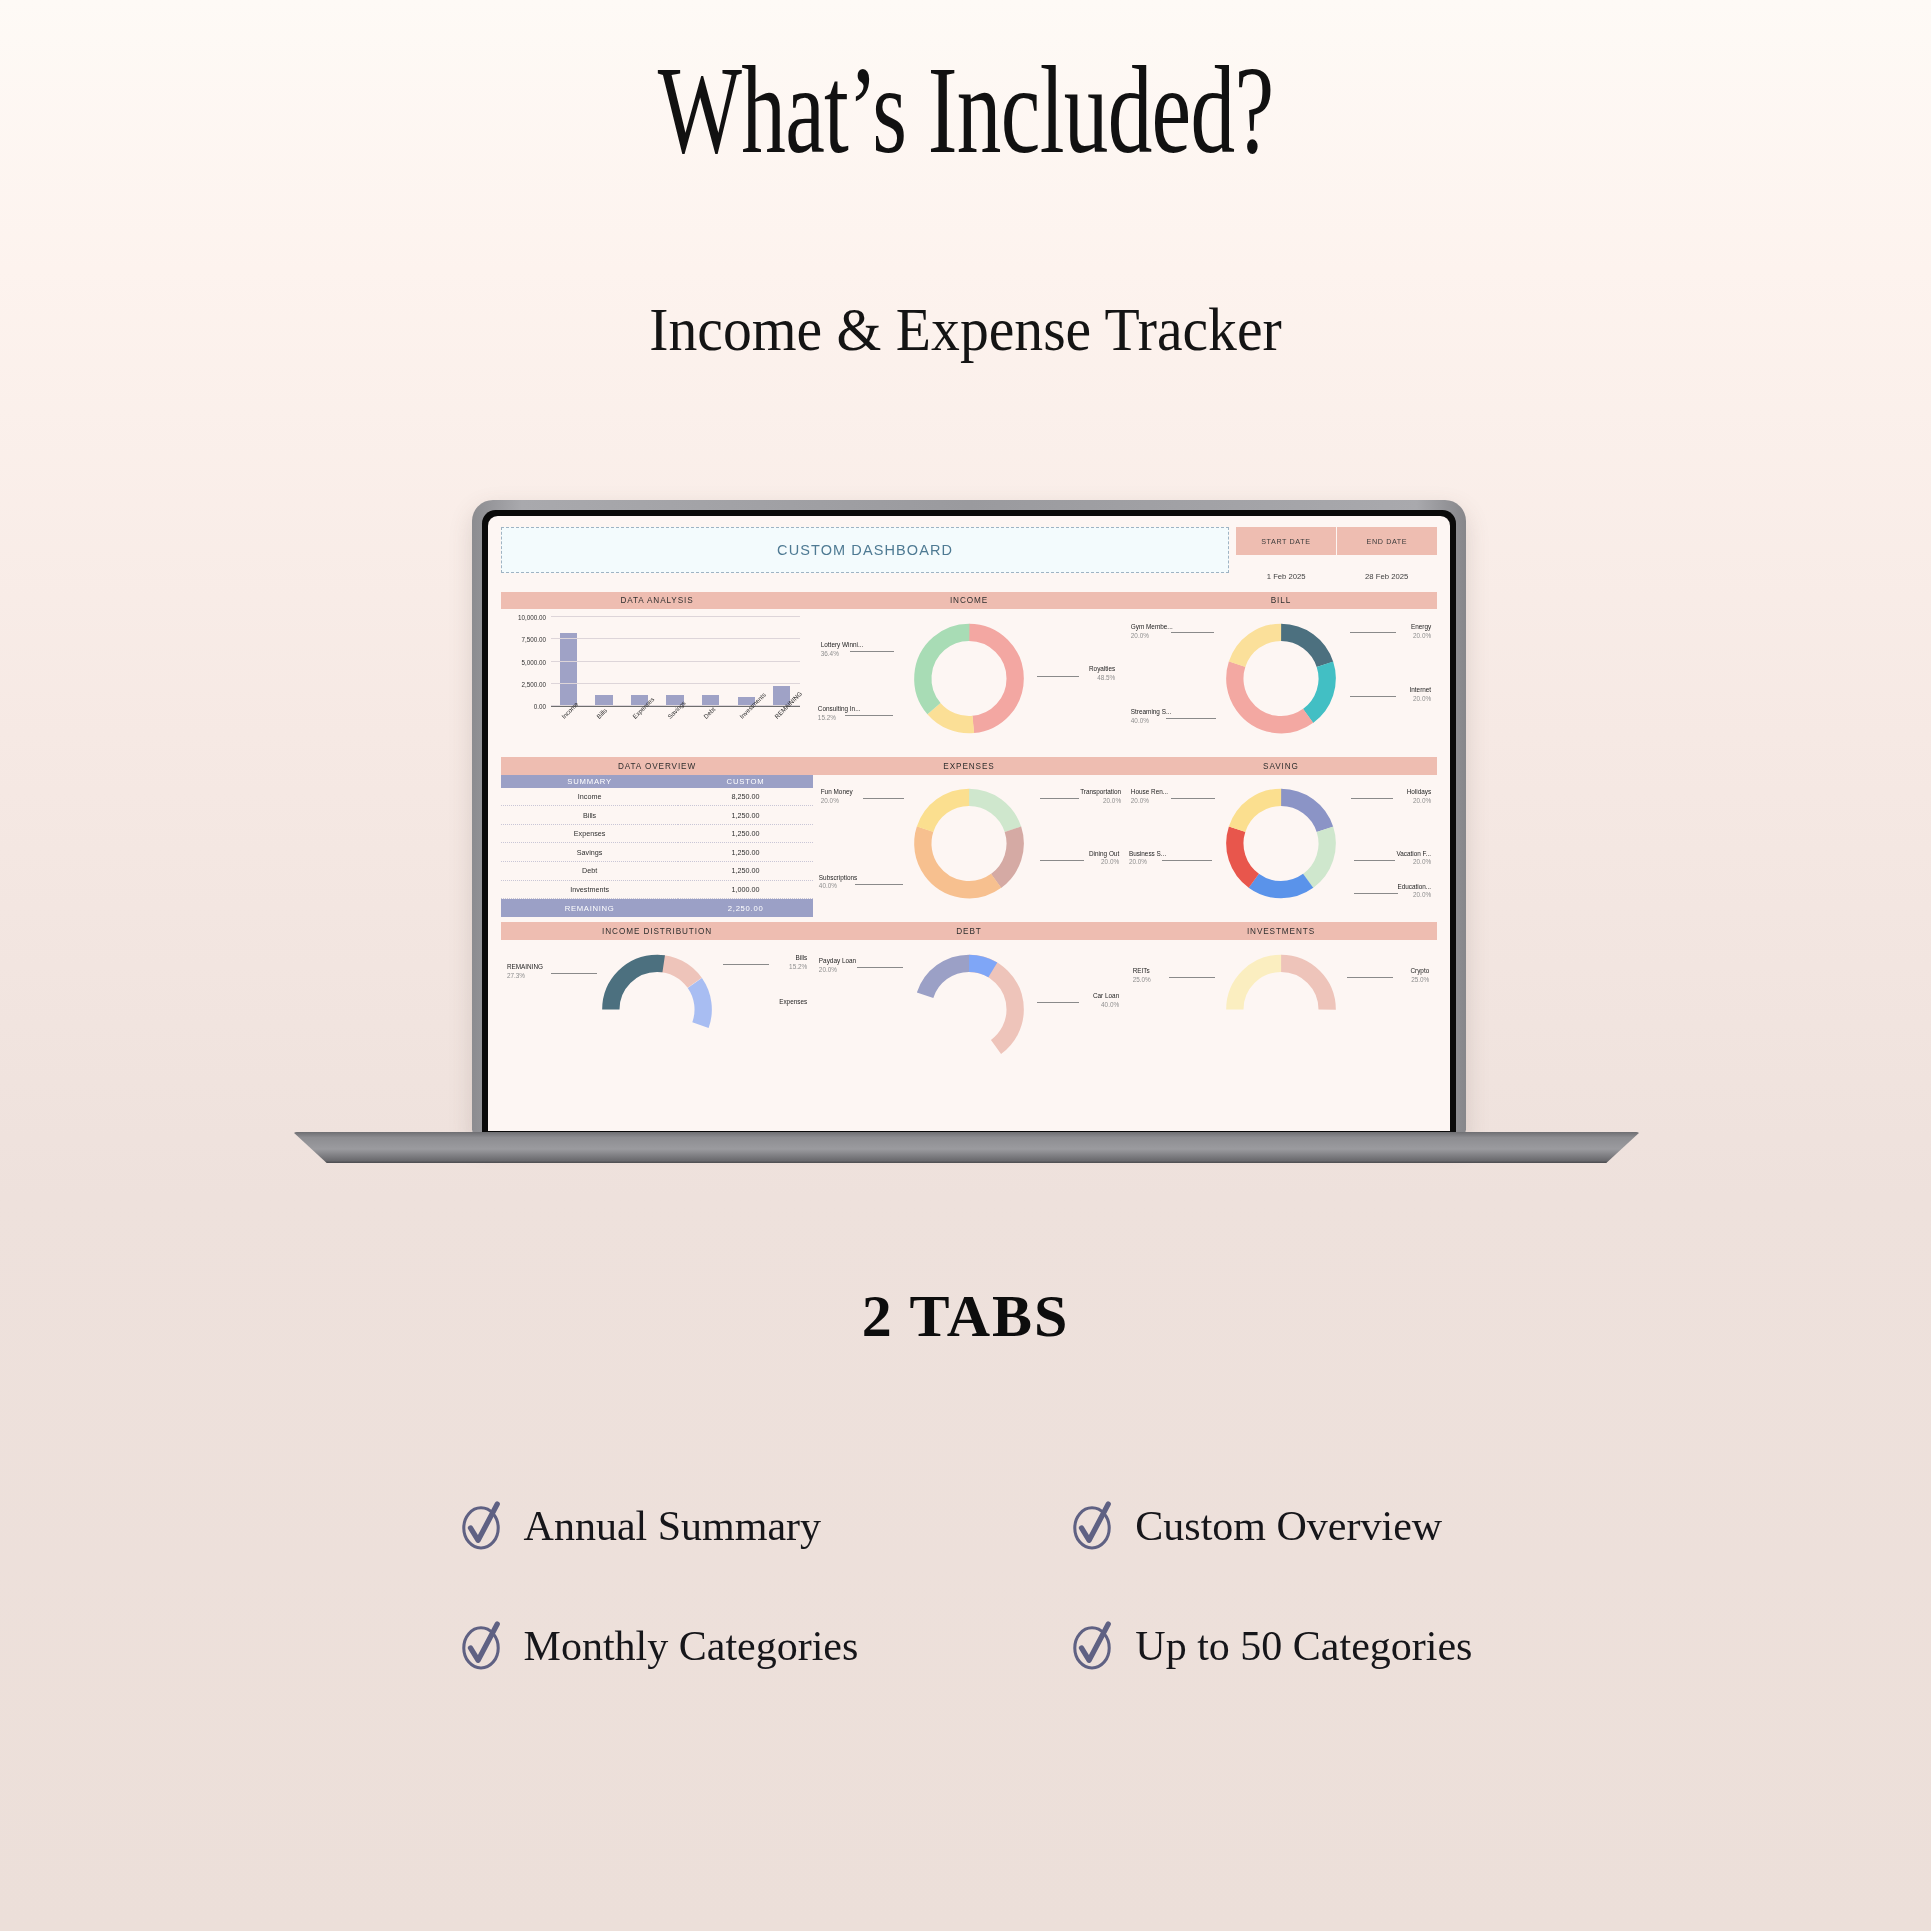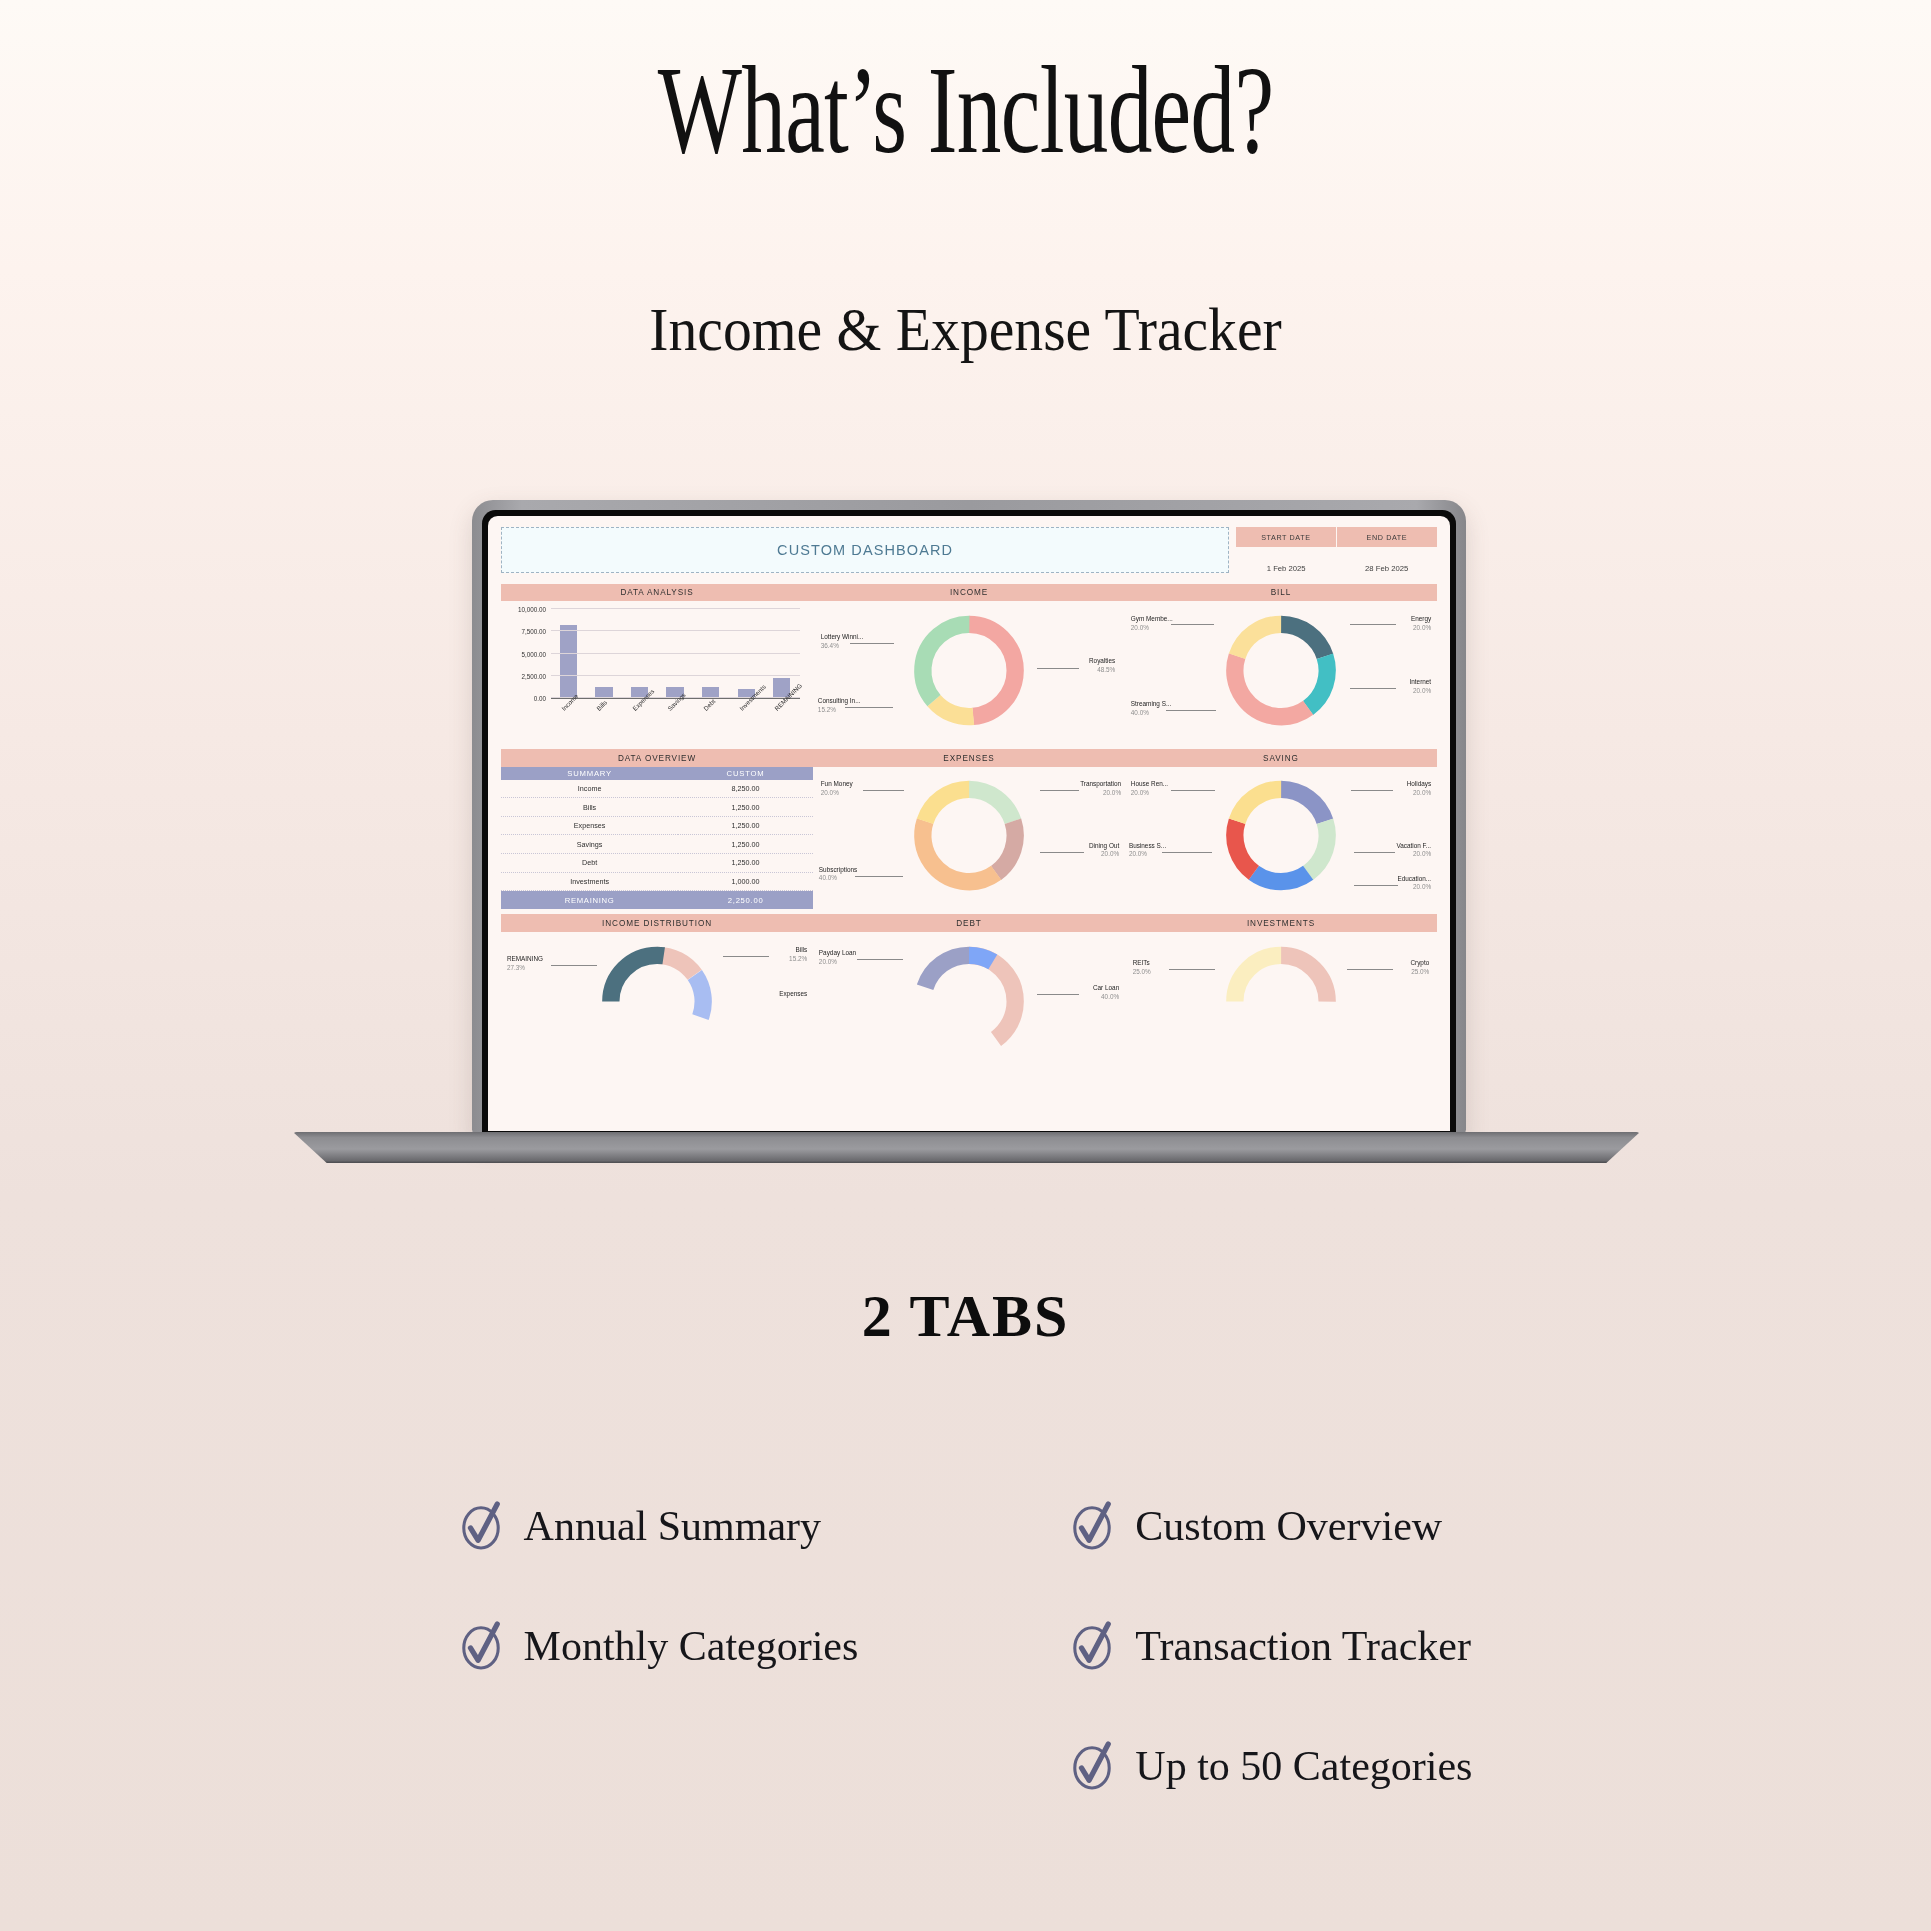--- a/index.html
+++ b/index.html
@@ -118,21 +118,21 @@
     align-items: center;
     justify-content: center;
     height: 46px;
   }
   .dash-title-box span {
     color: #4e7a93;
     font-size: 14.5px;
     letter-spacing: 1.1px;
   }
   .date-box { width: 201px; }
-  .date-head { display: flex; height: 20px; }
+  .date-head { display: flex; height: 28px; }
   .date-head div {
     flex: 1;
     background: #eebdb1;
     color: #3b3b3b;
     font-size: 7.2px;
     letter-spacing: 0.6px;
     display: flex; align-items: center; justify-content: center;
   }
   .date-head div + div { border-left: 1px solid #fdf6f3; }
   .date-vals { display: flex; height: 26px; align-items: flex-end; }
@@ -588,24 +588,17 @@
           <ellipse cx="23" cy="28" rx="18" ry="21" fill="none" stroke="#5f6183" stroke-width="3.2"></ellipse>
           <path d="M12 28 L20 41 L40 3" fill="none" stroke="#5f6183" stroke-width="5.5" stroke-linecap="round" stroke-linejoin="round"></path>
         </svg>
         <span class="label">Custom Overview</span>
       </div>
       <div class="check-item">
         <svg class="tick" viewBox="0 0 46 52">
           <ellipse cx="23" cy="28" rx="18" ry="21" fill="none" stroke="#5f6183" stroke-width="3.2"></ellipse>
           <path d="M12 28 L20 41 L40 3" fill="none" stroke="#5f6183" stroke-width="5.5" stroke-linecap="round" stroke-linejoin="round"></path>
         </svg>
-        <span class="label">Transaction Tracker</span>
-      </div>
-      <div class="check-item">
-        <svg class="tick" viewBox="0 0 46 52">
-          <ellipse cx="23" cy="28" rx="18" ry="21" fill="none" stroke="#5f6183" stroke-width="3.2"></ellipse>
-          <path d="M12 28 L20 41 L40 3" fill="none" stroke="#5f6183" stroke-width="5.5" stroke-linecap="round" stroke-linejoin="round"></path>
-        </svg>
         <span class="label">Up to 50 Categories</span>
       </div>
     </div>
 </div>
 
 
 </body></html>

